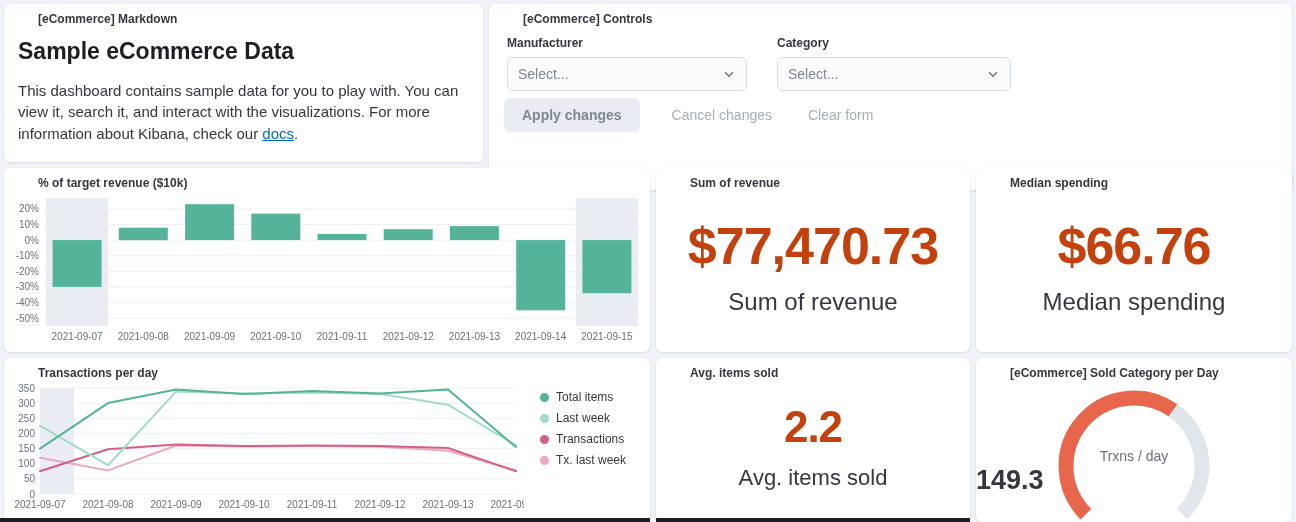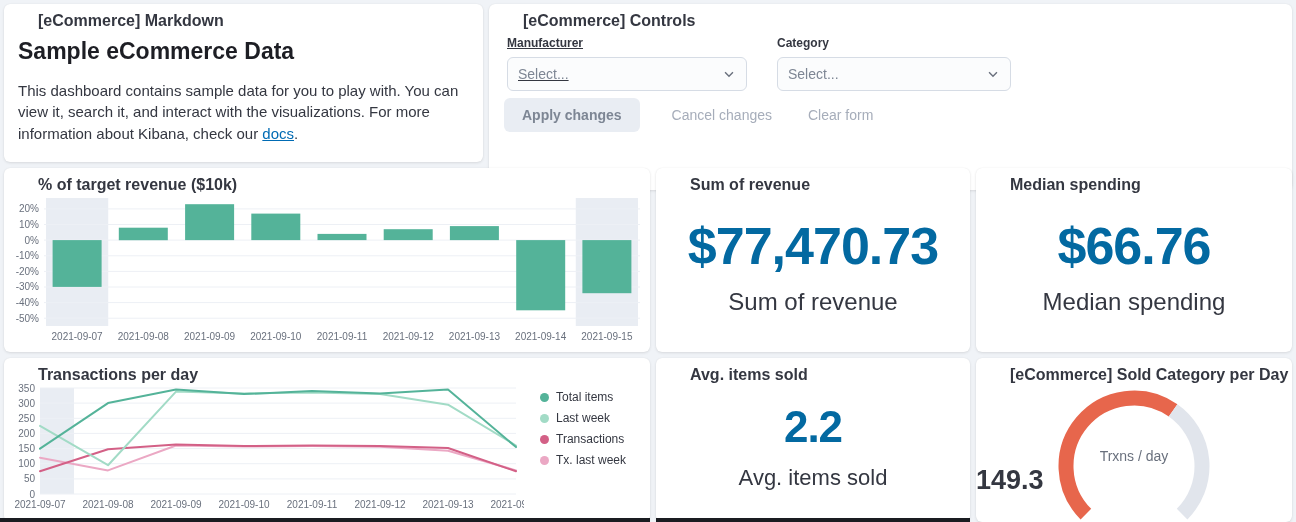--- a/index.html
+++ b/index.html
@@ -12,21 +12,21 @@
     color:#343741;
   }
   .panel {
     position:absolute;
     background:#FFFFFF;
     border-radius:6px;
     box-shadow:0 1px 3px rgba(0,0,0,0.10), 0 0 1px rgba(0,0,0,0.08);
   }
   .panel-title {
     position:absolute; top:8px; left:10px;
-    font-size:16px; font-weight:700; color:#343741; white-space:nowrap;padding-left:24px;
+    font-size:12px; font-weight:700; color:#343741; white-space:nowrap;padding-left:24px;
   }
   
   .md-heading { position:absolute; top:34px; left:14px; font-size:23px; font-weight:700; color:#1D1E24; }
   .md-body { position:absolute; top:76px; left:14px; width:452px; font-size:15px; line-height:1.42; color:#343741; }
   .md-body a { color:#006BB4; text-decoration:underline; cursor:pointer; }
   
   .control-group { position:absolute; top:32px; }
   .control-label { font-size:12px; font-weight:700; color:#343741; margin-bottom:7px; }
   .select {
     height:34px; background:#FBFCFD; border:1px solid #D6DCE5; border-radius:6px;
@@ -43,21 +43,21 @@
   .range-slider .track { position:absolute; left:6px; right:6px; top:16px; height:2px; background:#B6BECA; border-radius:1px; }
   .range-slider .handle { position:absolute; top:11px; width:12px; height:12px; border-radius:50%; background:#5A6270; cursor:pointer; }
   .range-slider .tick { position:absolute; top:25px; width:1px; height:4px; background:#AFB7C4; }
   .range-slider .tick-label { position:absolute; top:30px; font-size:10px; color:#69707D; width:12px; text-align:center; }
   .buttons-row { position:absolute; top:94px; left:15px; display:flex; align-items:center; gap:28px; }
   .btn { border:none; background:none; font-family:inherit; font-size:14px; cursor:pointer; }
   .btn-filled { height:34px; padding:0 18px; border-radius:6px; background:#E9EDF3; color:#7D8694; font-weight:600; }
   .btn-text { color:#A6ADBA; padding:0 4px; }
   
   .metric { position:absolute; inset:0; display:flex; flex-direction:column; align-items:center; justify-content:center; gap:16px; padding-top:16px; }
-  .metric-value { font-size:52px; font-weight:700; color:#0369a1; letter-spacing:-1px; line-height:1; }
+  .metric-value { font-size:52px; font-weight:700; color:#c2410c; letter-spacing:-1px; line-height:1; }
   .metric-label { font-size:24px; color:#343741; }
   .metric-sm .metric-value { font-size:44px; }
   .metric-sm .metric-label { font-size:22px; }
   
   svg { display:block; }
   .ax { font-size:10px; fill:#69707D; font-family:"Liberation Sans", sans-serif; }
   .chart-svg { position:absolute; }
   .legend { position:absolute; }
   .legend-item { display:flex; align-items:center; gap:7px; margin-bottom:7px; font-size:12px; color:#343741; cursor:pointer; }
   .legend-dot { width:9px; height:9px; border-radius:50%; flex:0 0 auto; }
@@ -71,21 +71,21 @@
 
 <section class="panel" style="left:4px; top:4px; width:479px; height:158px;">
   <div class="panel-title">[eCommerce] Markdown</div>
   <div class="md-heading">Sample eCommerce Data</div>
   <p class="md-body"><span>This dashboard contains sample data for you to play with. You can view it, search it, and interact with the visualizations. For more information about Kibana, check our </span><a>docs</a><span>.</span></p>
 </section>
 
 <section class="panel" style="left:489px; top:4px; width:803px; height:186px;">
   <div class="panel-title">[eCommerce] Controls</div>
 
-  <div class="control-group" style="left:18px; width:240px;text-decoration:underline;">
+  <div class="control-group" style="left:18px; width:240px;">
     <div class="control-label">Manufacturer</div>
     <div class="select">
       <span class="ph">Select...</span>
       <span>
           <svg width="14" height="14" viewBox="0 0 16 16">
             <path d="M3.5 6 L8 10.5 L12.5 6" fill="none" stroke="#69707D" stroke-width="1.6"></path>
           </svg>
         </span>
     </div>
   </div>

